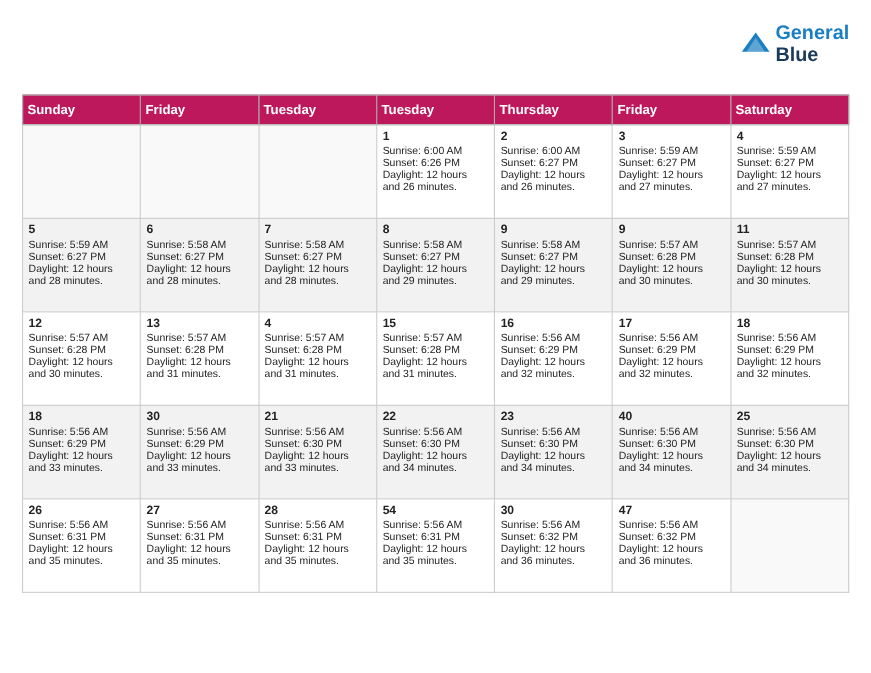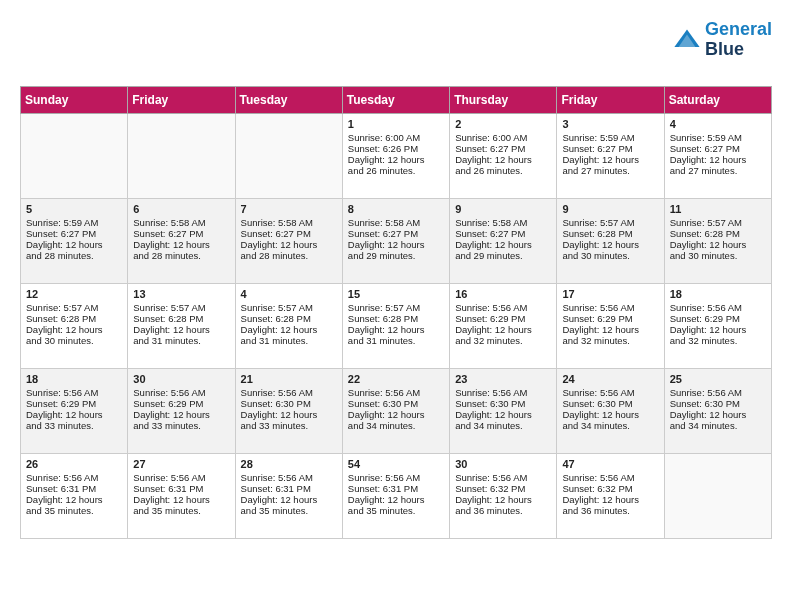--- a/index.html
+++ b/index.html
@@ -280,21 +280,21 @@
           <div>and 34 minutes.</div>
         </td>
         <td>
           <span class="day-num">23</span>
           <div>Sunrise: 5:56 AM</div>
           <div>Sunset: 6:30 PM</div>
           <div>Daylight: 12 hours</div>
           <div>and 34 minutes.</div>
         </td>
         <td>
-          <span class="day-num">24</span>
+          <span class="day-num">40</span>
           <div>Sunrise: 5:56 AM</div>
           <div>Sunset: 6:30 PM</div>
           <div>Daylight: 12 hours</div>
           <div>and 34 minutes.</div>
         </td>
         <td>
           <span class="day-num">25</span>
           <div>Sunrise: 5:56 AM</div>
           <div>Sunset: 6:30 PM</div>
           <div>Daylight: 12 hours</div>

